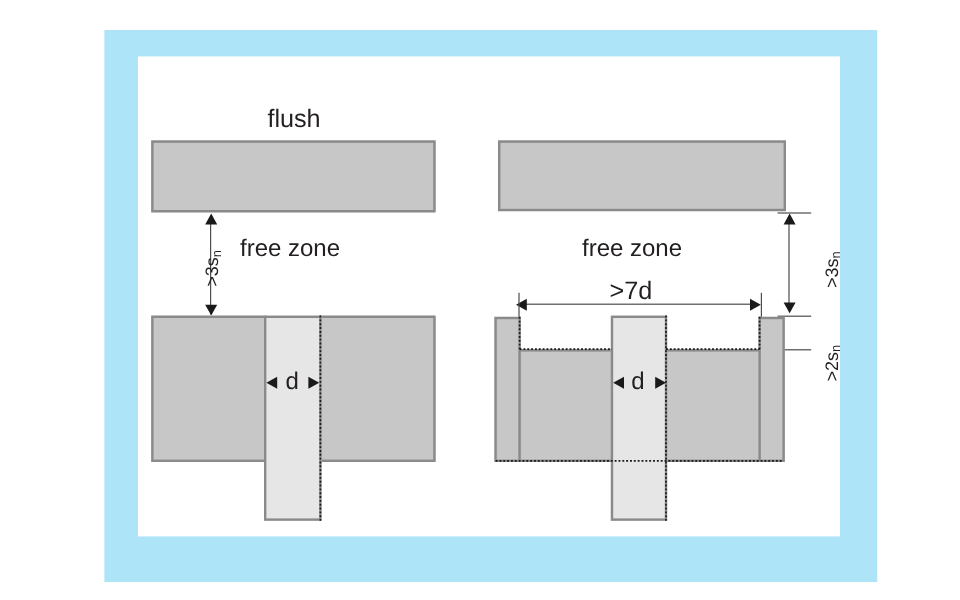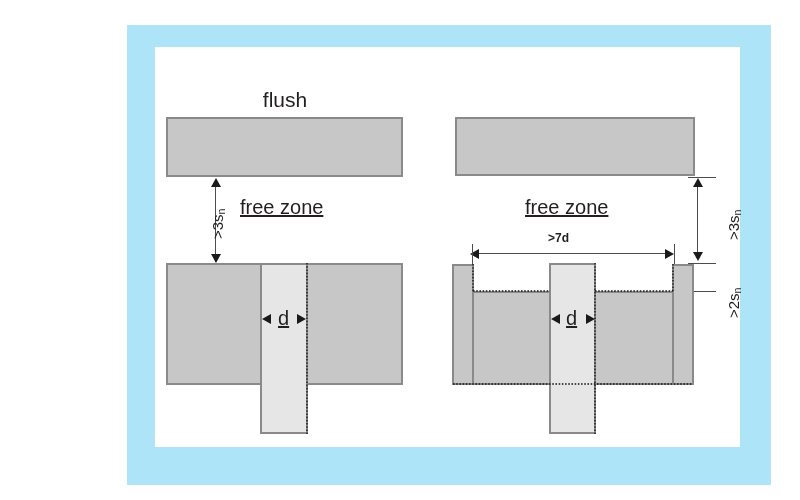--- a/index.html
+++ b/index.html
@@ -10,21 +10,20 @@
     height: 500px;
     overflow: hidden;
     font-family: "Liberation Sans", sans-serif;
   }
 
   #root {
     position: relative;
     width: 634px;
     height: 500px;
     background: #ffffff;
-    margin-left: 40px;
   }
 
   
   #blue-frame {
     position: absolute;
     left: 87px;
     top: 25px;
     width: 644px;
     height: 460px;
     background: #ade4f8;
@@ -46,21 +45,20 @@
     font-size: 21px;
     color: #231f20;
     white-space: nowrap;
     text-align: center;
   }
   .label {
     position: absolute;
     font-size: 20px;
     color: #231f20;
     white-space: nowrap;
-    text-decoration: underline;
   }
   .dim-label {
     position: absolute;
     font-size: 15px;
     color: #231f20;
     white-space: nowrap;
   }
   .dim-label.vert {
     transform-origin: 0 0;
     transform: rotate(-90deg);
@@ -163,21 +161,21 @@
   <div class="label" style="left:238px; top:307px;">d</div>
 
 
   <div class="block" style="left:415px; top:117px; width:240px; height:59px;"></div>
 
   <div class="label" style="left:485px; top:196px;">free zone</div>
 
   <div class="hline" style="left:434px; top:253px; width:198px;"></div>
   <div class="arrow arrow-left" style="left:430px; top:249px;"></div>
   <div class="arrow arrow-right" style="left:625px; top:249px;"></div>
-  <div class="dim-label" style="left:508px; top:231px; font-size:12px;font-weight:bold;">&gt;7d</div>
+  <div class="dim-label" style="left:508px; top:231px; font-size:21px;">&gt;7d</div>
   <div class="vline" style="left:432px; top:244px; height:22px;"></div>
   <div class="vline" style="left:634px; top:244px; height:22px;"></div>
 
   <div class="vline" style="left:657px; top:180px; height:78px;"></div>
   <div class="arrow arrow-up" style="left:653px; top:178px;"></div>
   <div class="arrow arrow-down" style="left:653px; top:252px;"></div>
   <div class="dim-label vert" style="left:685px; top:240px;"><span>&gt;3s</span><span class="sub">n</span></div>
   <div class="tick" style="left:648px; top:177px; width:28px;"></div>
   <div class="tick" style="left:648px; top:263px; width:28px;"></div>
 

